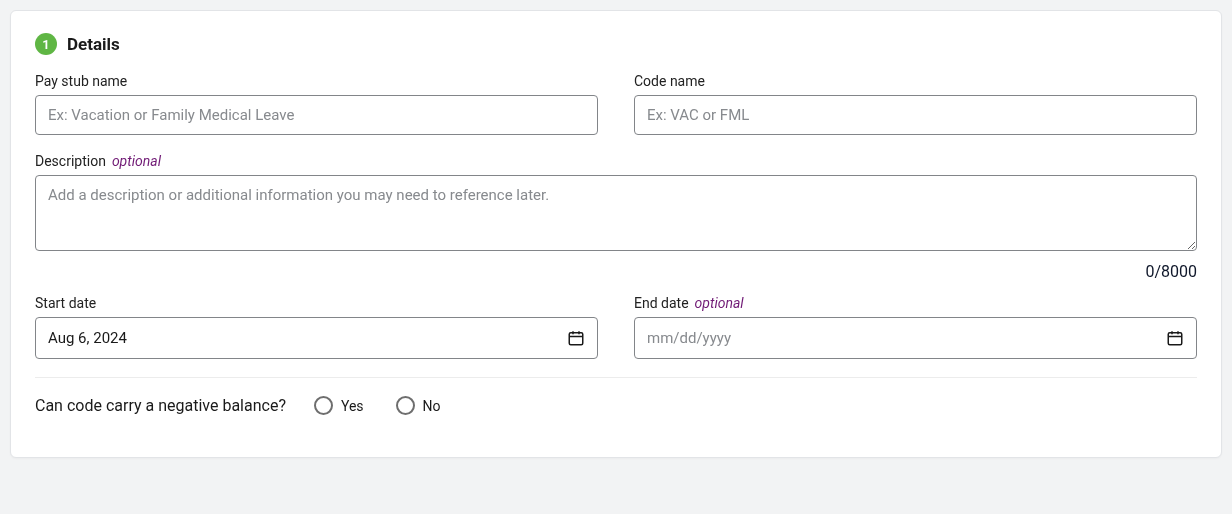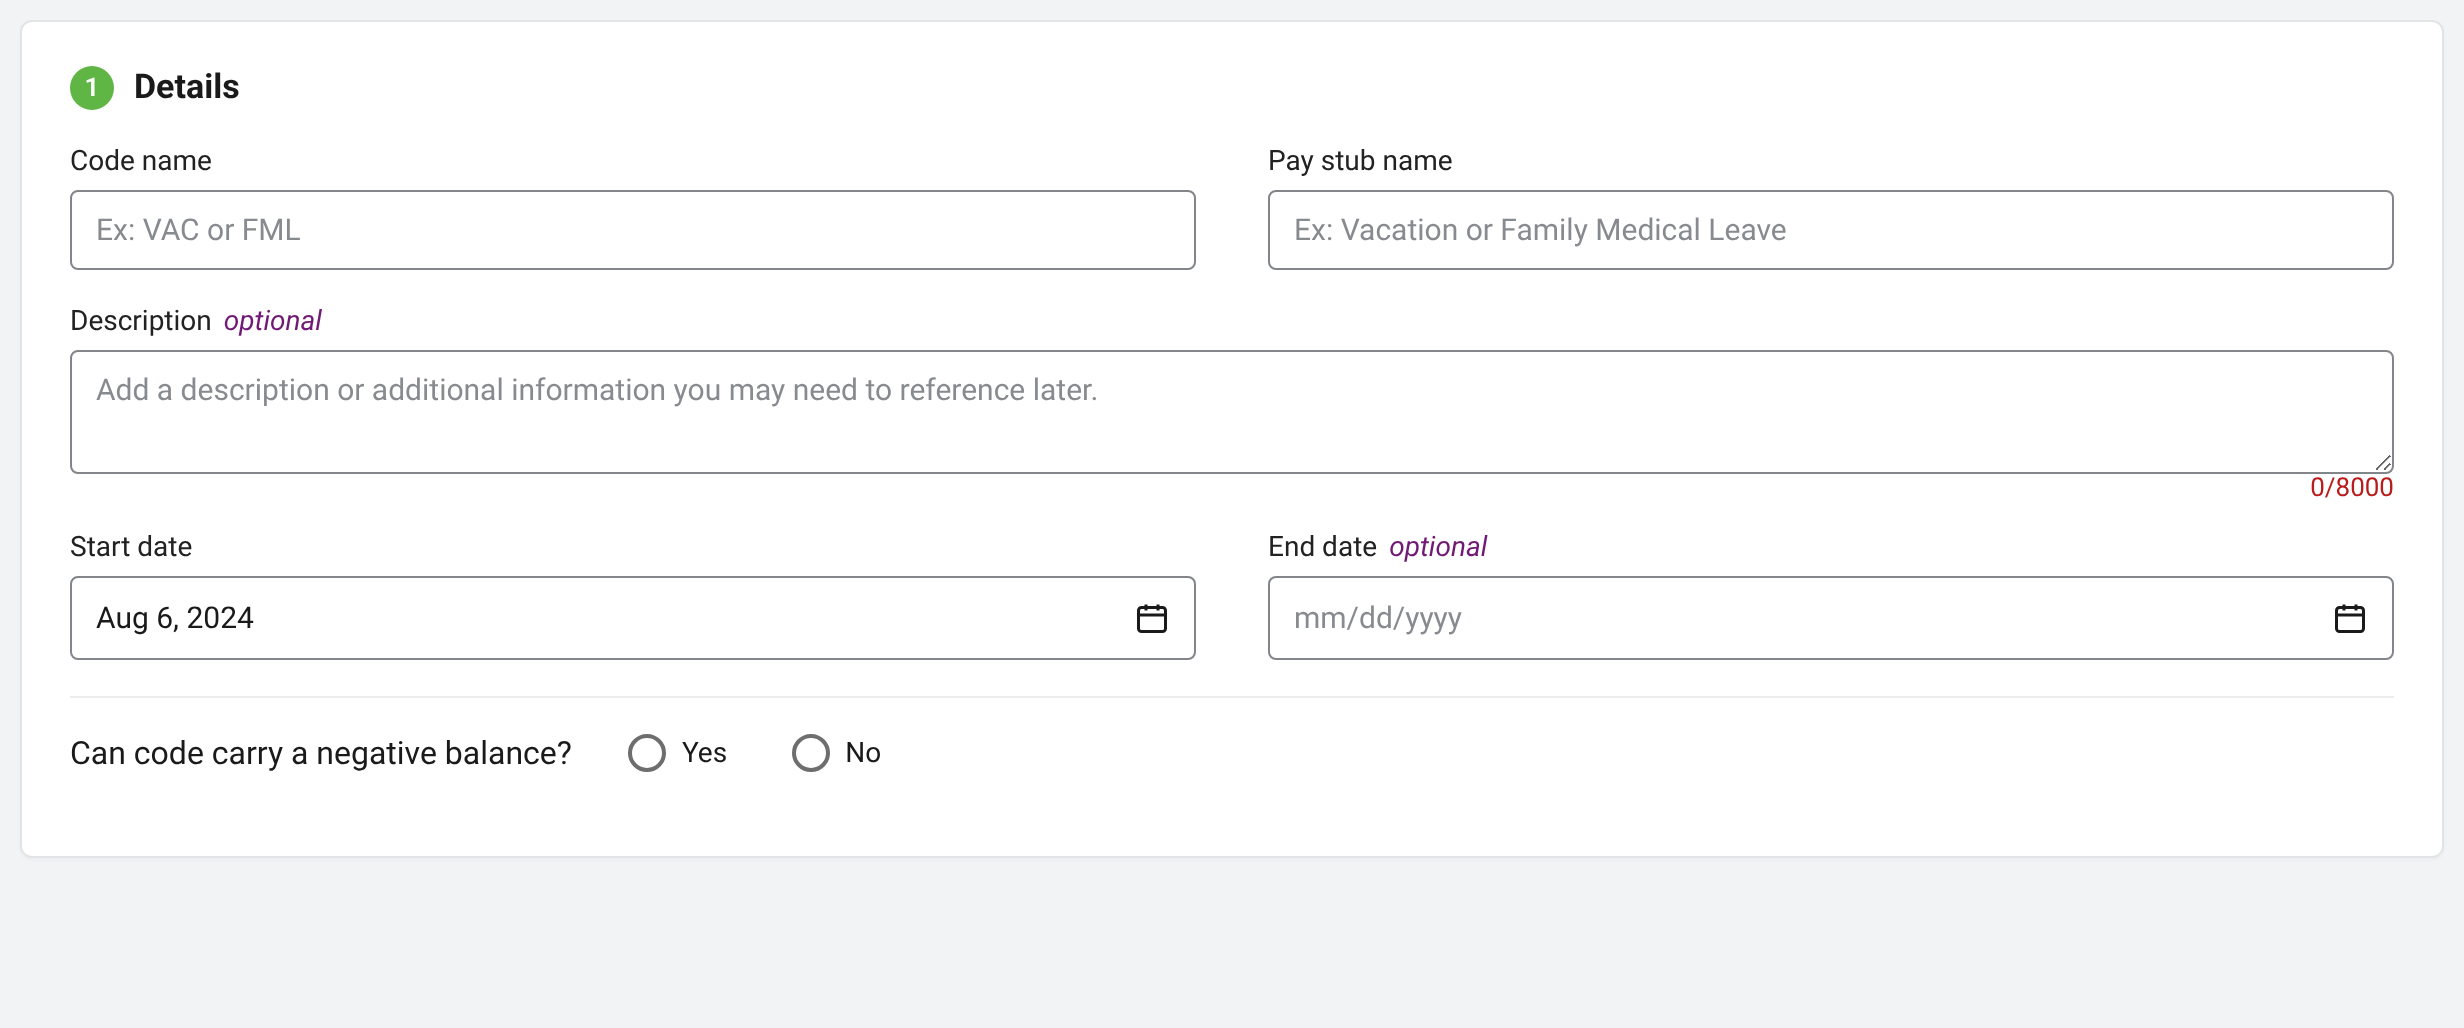--- a/index.html
+++ b/index.html
@@ -71,28 +71,28 @@
     padding: 10px 12px;
     font-size: 15px;
     font-family: inherit;
     color: #1a1a1a;
     background: #fff;
     width: 100%;
   }
   input[type=text]::placeholder, textarea::placeholder { color: #878a8e; }
   .input-error { border-color: #b4222e; }
   textarea {
-    height: 62px;
+    height: 76px;
     resize: vertical;
   }
   .char-count {
     text-align: right;
-    font-size: 13px;
-    color: #b91c1c;
-    margin-top: 0;
+    font-size: 16px;
+    color: #0f172a;
+    margin-top: 11px;
   }
   .date-box {
     display: flex;
     align-items: center;
     justify-content: center;
     height: 42px;
   }
   .date-box input {
     border: none;
     outline: none;
@@ -168,26 +168,26 @@
 
 <div class="card">
 
   <div class="section-header">
     <div class="step-badge">1</div>
     <div class="section-title">Details</div>
   </div>
 
   <div class="row">
     <div class="field">
+      <label class="label">Pay stub name</label>
+      <input type="text" placeholder="Ex: Vacation or Family Medical Leave" style="">
+    </div>
+    <div class="field">
       <label class="label">Code name</label>
       <input type="text" class="input-error" placeholder="Ex: VAC or FML" style="">
-    </div>
-    <div class="field">
-      <label class="label">Pay stub name</label>
-      <input type="text" placeholder="Ex: Vacation or Family Medical Leave" style="">
     </div>
   </div>
 
   <div class="field field-full" style="margin-bottom:14px;">
     <label class="label">
       <span>Description</span>
       <span class="optional">optional</span>
     </label>
     <textarea placeholder="Add a description or additional information you may need to reference later." style=""></textarea>
     <div class="char-count">0/8000</div>

